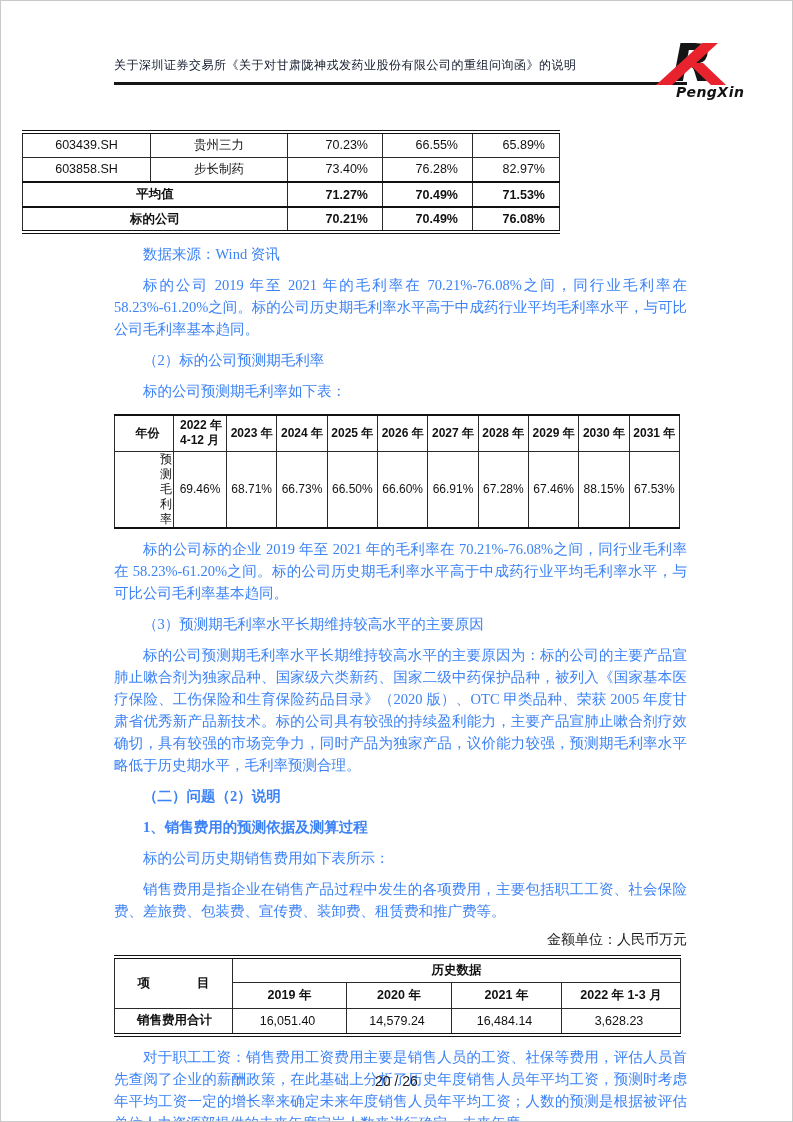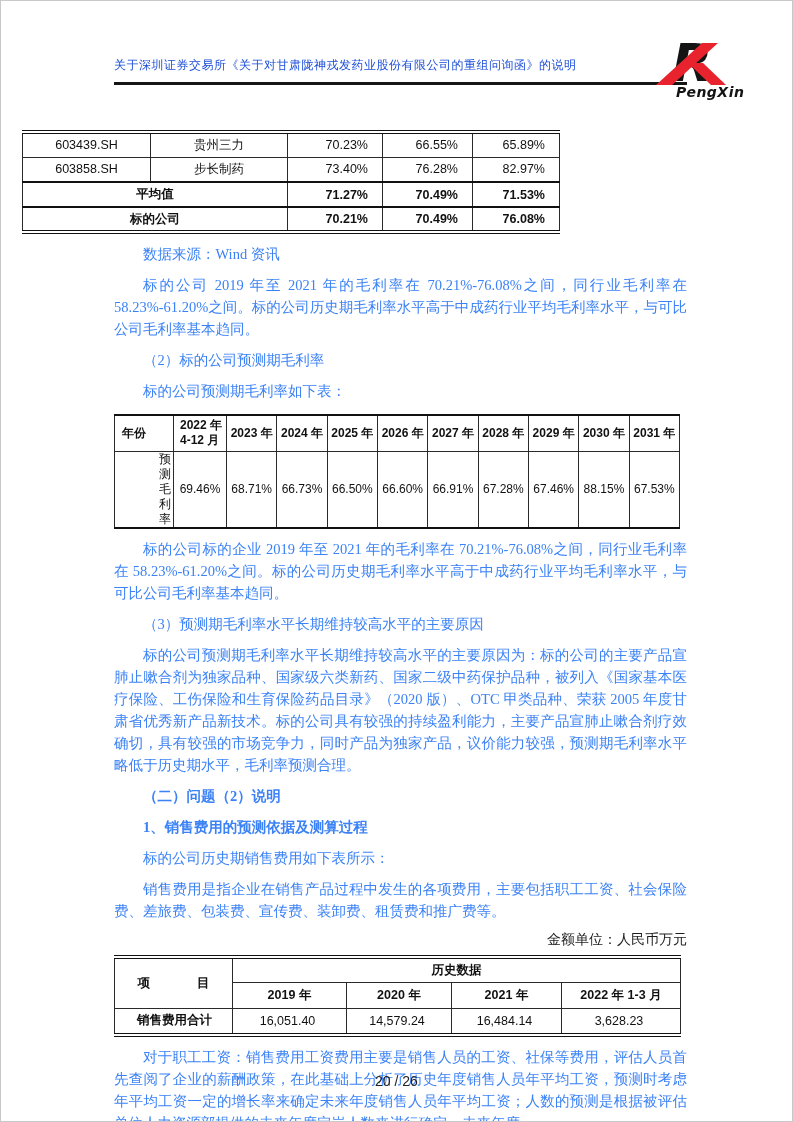--- a/index.html
+++ b/index.html
@@ -7,21 +7,21 @@
   .page {
     position:relative; width:793px; height:1122px; margin:0 auto;
     background:#ffffff; border:1px solid #c9c9c9; overflow:hidden;
     color:#1c1c1c; font-family:"Liberation Serif", serif;
   }
   
   .header {
     margin-left:113px; width:573px; padding-top:56px; padding-bottom:8px;
     border-bottom:3px solid #161616;
   }
-  .header-title { font-size:12px; letter-spacing:0.5px; color:#1d4ed8; }
+  .header-title { font-size:12px; letter-spacing:0.5px; color:#0f172a; }
   .logo { position:absolute; top:34px; right:30px; width:120px; height:66px; }
   .logo svg { width:100%; height:100%; }
   
   .content { margin-left:113px; width:573px; }
   p.body, div.body {
     font-size:14.5px; line-height:22px; text-align:justify;
     text-indent:2em; margin:9px 0; color:#3b82f6;
   }
   .heading { font-weight:bold; }
   .unit-note { text-align:right; text-indent:0; font-size:14px; margin:4px 0 2px 0;
@@ -34,21 +34,21 @@
   .t1 td { height:25px; text-align:center; }
   .t1 tr.first td { border-top:4px double #111; }
   .t1 tr.last td  { border-bottom:4px double #111; }
   .t1 td.num { text-align:right; padding-right:14px; }
   .t1 tr.summary td { border-top:2px solid #111; font-weight:bold; }
   
   .t2 { width:566px; margin:12px 0 0 0; font-family:"Liberation Sans", sans-serif; font-size:12px; }
   .t2 td { height:36px; text-align:center; vertical-align:middle; line-height:15px; }
   .t2 tr:first-child td { border-top:2px solid #111; font-weight:bold; }
   .t2 tr:last-child td  { border-bottom:2px solid #111; }
-  .t2 td.lbl { text-align:left; padding-left:7px; font-family:"Liberation Serif", serif; }
+  .t2 td.lbl { text-align:center; padding-left:7px; font-family:"Liberation Serif", serif; }
   .t2 tr:last-child td.lbl { font-weight:normal;padding-left:44px; }
   .t2 td.c0 { text-align:left; padding-left:6px; }
   
   .t3 { width:566px; margin:6px 0 0 0; font-family:"Liberation Sans", sans-serif; font-size:12.5px; }
   .t3 td { height:26px; text-align:center; vertical-align:middle; }
   .t3 tr.first td { border-top:4px double #111; }
   .t3 tr.last td  { border-bottom:4px double #111; }
   .t3 td.hdr { font-weight:bold; }
   .t3 td.item-hdr { font-weight:bold; font-family:"Liberation Serif", serif; }
   .t3 .spread { display:inline-flex; justify-content:space-between; width:72px; }

